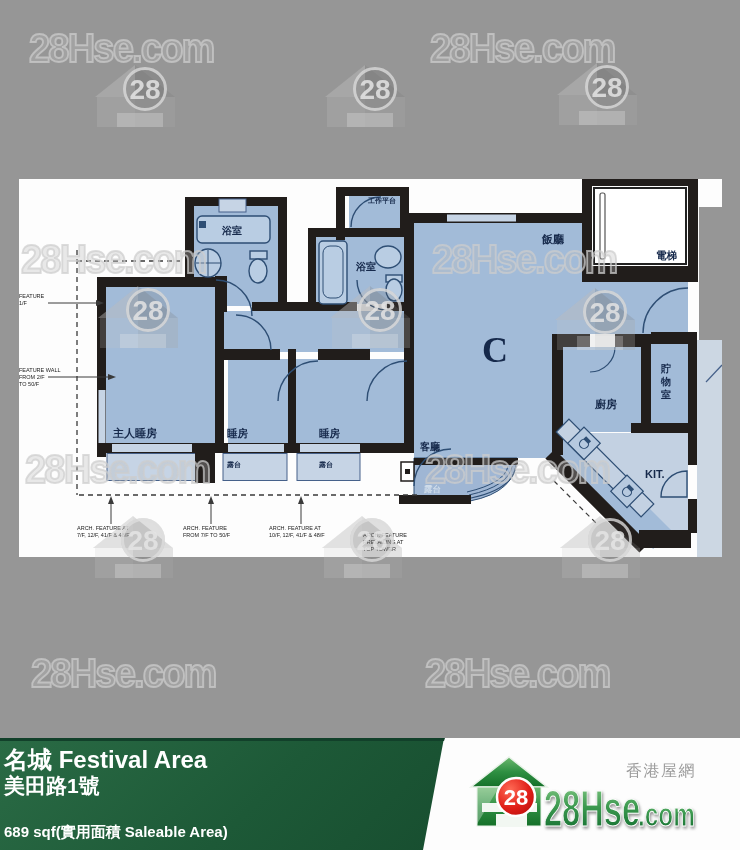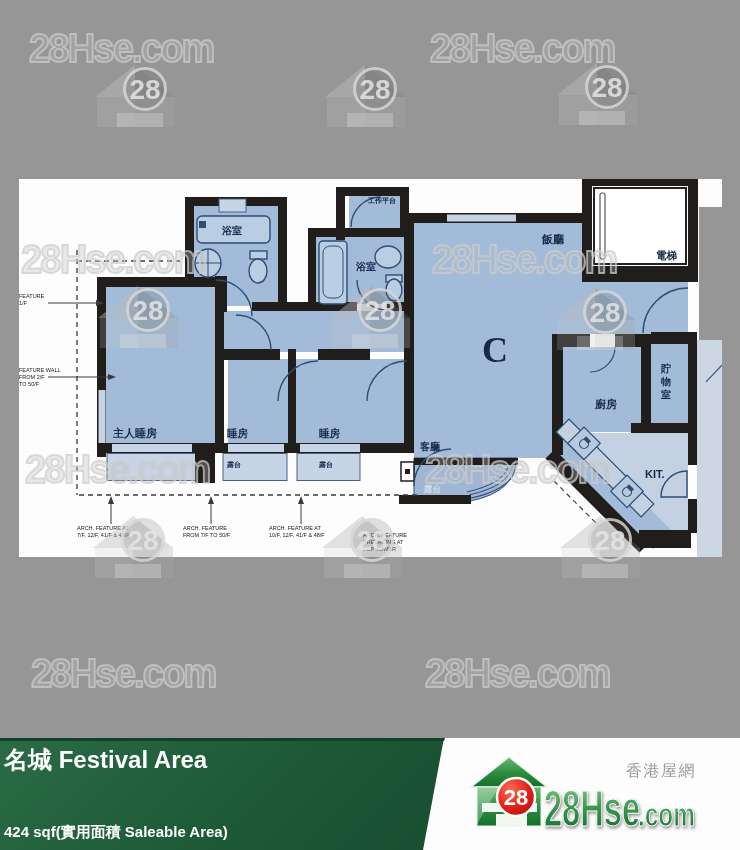--- a/index.html
+++ b/index.html
@@ -257,21 +257,22 @@
   <div class="wmtext" style="left:25px;top:446px;">28Hse.com</div>
   <div class="wmtext" style="left:425px;top:446px;">28Hse.com</div>
   <div class="wmtext" style="left:31px;top:650px;">28Hse.com</div>
   <div class="wmtext" style="left:425px;top:650px;">28Hse.com</div>
 
   <div id="bar">
     <div id="bargreen"></div>
     <div id="bardark"></div>
   </div>
   <div class="bt" id="bt1">名城 Festival Area</div>
-  <div class="bt" id="bt4">424 sqf(實用面積 Saleable Area)</div>
+  <div class="bt" id="bt2">美田路1號</div>
+  <div class="bt" id="bt4">689 sqf(實用面積 Saleable Area)</div>
   <div id="hkweb">香港屋網</div>
   <svg id="logo" width="300" height="112" viewBox="440 738 300 112" style="position:absolute;left:440px;top:738px;" xmlns="http://www.w3.org/2000/svg" font-family="Liberation Sans, sans-serif">
     <defs>
       <linearGradient id="lg1" x1="0" y1="0" x2="0" y2="1">
         <stop offset="0" stop-color="#6cb86e"></stop>
           <stop offset="0.5" stop-color="#2e8f42"></stop>
           <stop offset="1" stop-color="#157029"></stop>
       </linearGradient>
       <linearGradient id="lg2" x1="0" y1="0" x2="0" y2="1">
         <stop offset="0" stop-color="#8bcd8b"></stop>

